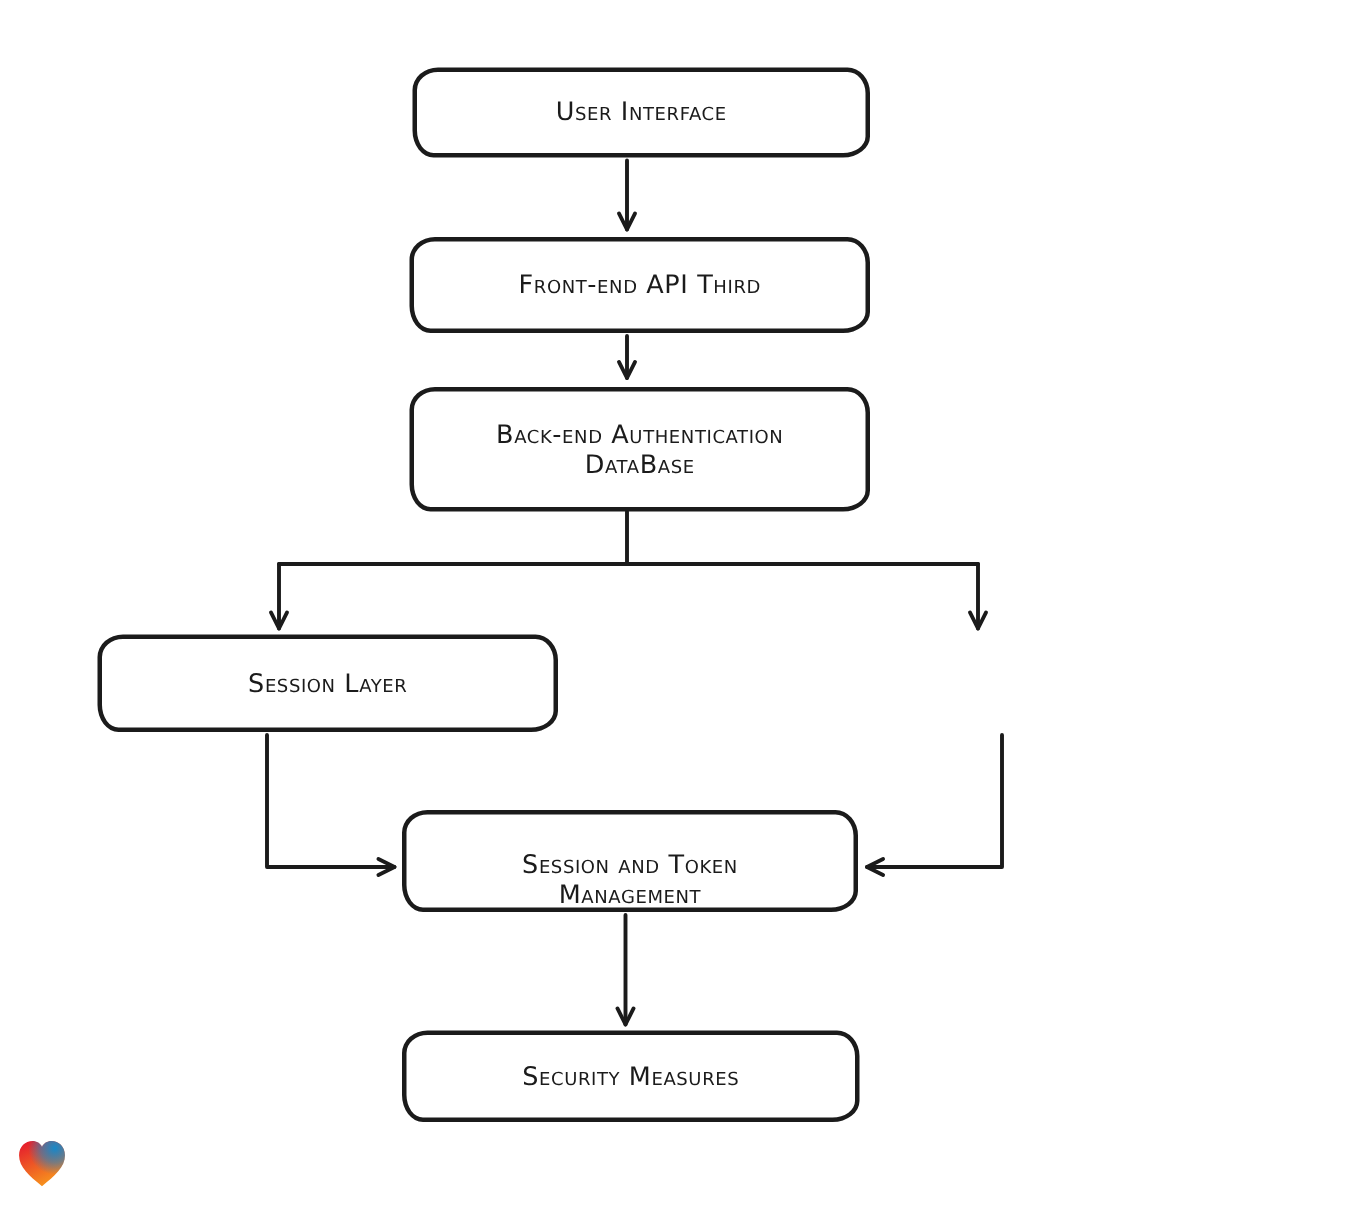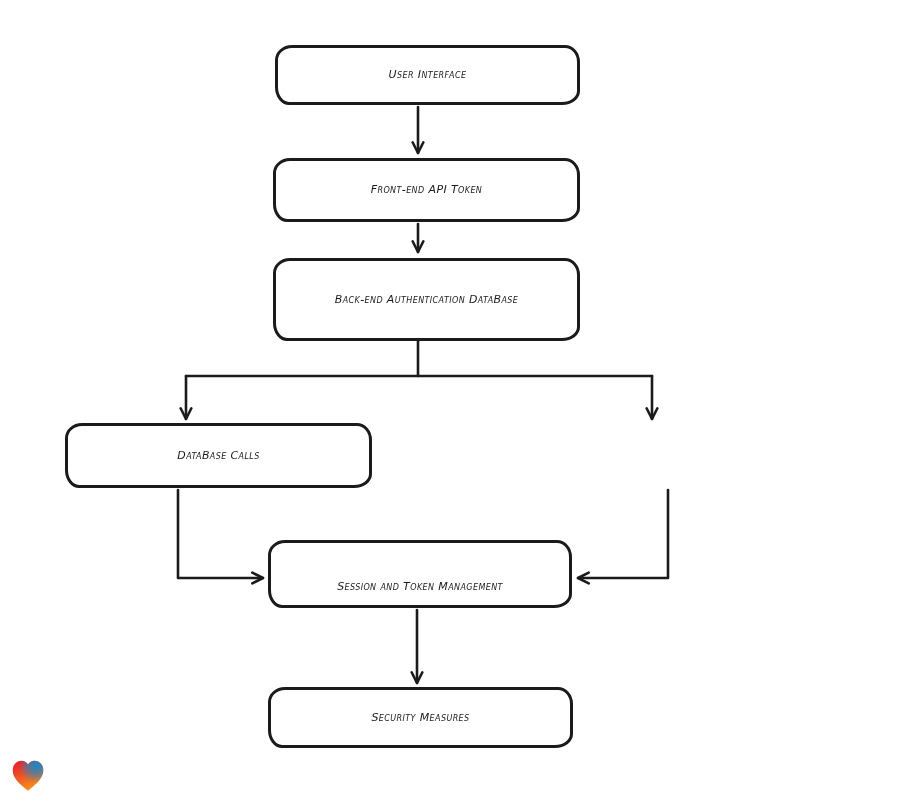--- a/index.html
+++ b/index.html
@@ -23,22 +23,21 @@
     background: #ffffff;
     border: 3.5px solid #1b1b1b;
     border-radius: 17px 15px 18px 14px / 15px 17px 14px 18px;
     display: flex;
     align-items: center;
     justify-content: center;
     text-align: center;
   }
   .node-label {
     font-variant: small-caps;
-    font-style: italic;
-    font-size: 11px;
+    font-size: 17px;
     letter-spacing: 0.4px;
     line-height: 20px;
     color: #1b1b1b;
   }
   .watermark {
     position: absolute;
     left: 9px;
     top: 757px;
     width: 38px;
     height: 38px;
@@ -66,29 +65,29 @@
       <path d="M668 490 L668 578 L578 578" marker-end="url(#arrow)"></path>
       <path d="M417 610 L417 683" marker-end="url(#arrow)"></path>
     </g>
   </svg>
 
   <div class="node" style="left:275px; top:45px; width:305px; height:60px;">
     <span class="node-label">User Interface</span>
   </div>
 
   <div class="node" style="left:273px; top:158px; width:307px; height:64px;">
-    <span class="node-label">Front-end API Token</span>
+    <span class="node-label">Front-end API Third</span>
   </div>
 
   <div class="node" style="left:273px; top:258px; width:307px; height:83px;">
     <span class="node-label" style="max-width:250px;">Back-end Authentication DataBase</span>
   </div>
 
   <div class="node" style="left:65px; top:423px; width:307px; height:65px;">
-    <span class="node-label">DataBase Calls</span>
+    <span class="node-label">Session Layer</span>
   </div>
 
 
   <div class="node" style="left:268px; top:540px; width:304px; height:68px;">
     <span class="node-label" style="max-width:210px;margin-top:26px;">Session and Token Management</span>
   </div>
 
   <div class="node" style="left:268px; top:687px; width:305px; height:61px;">
     <span class="node-label">Security Measures</span>
   </div>

